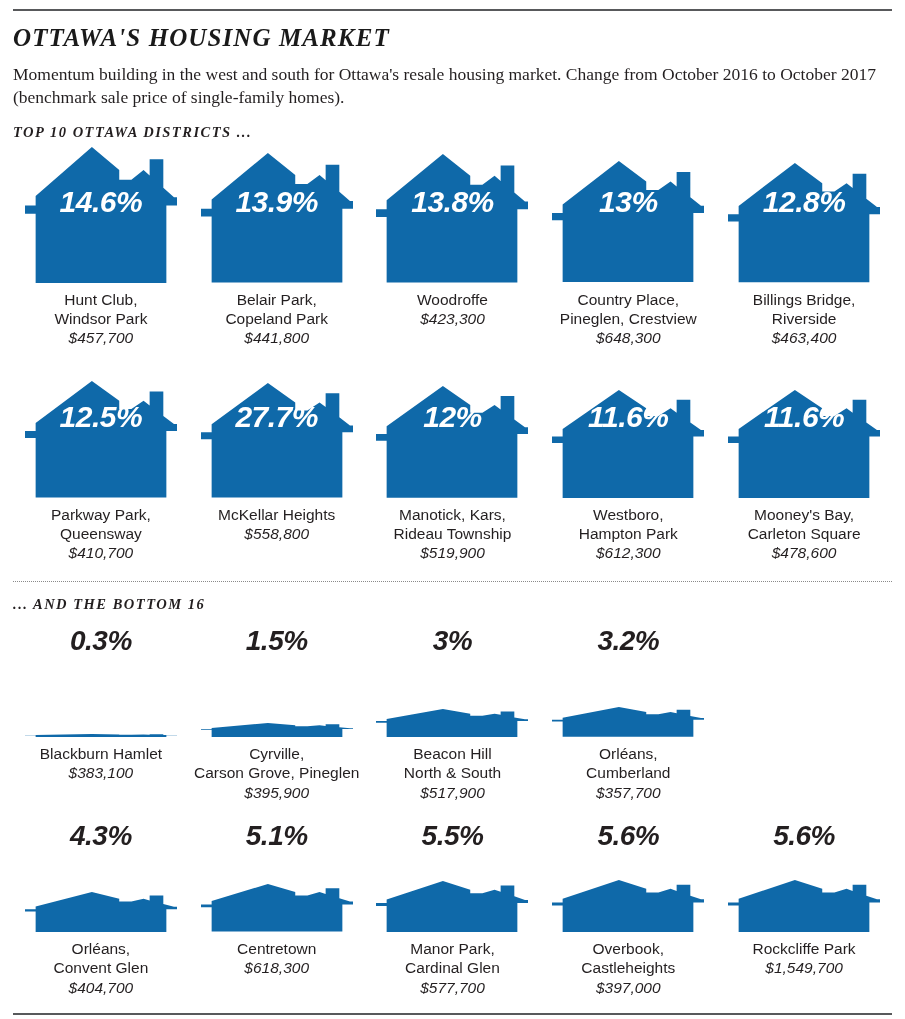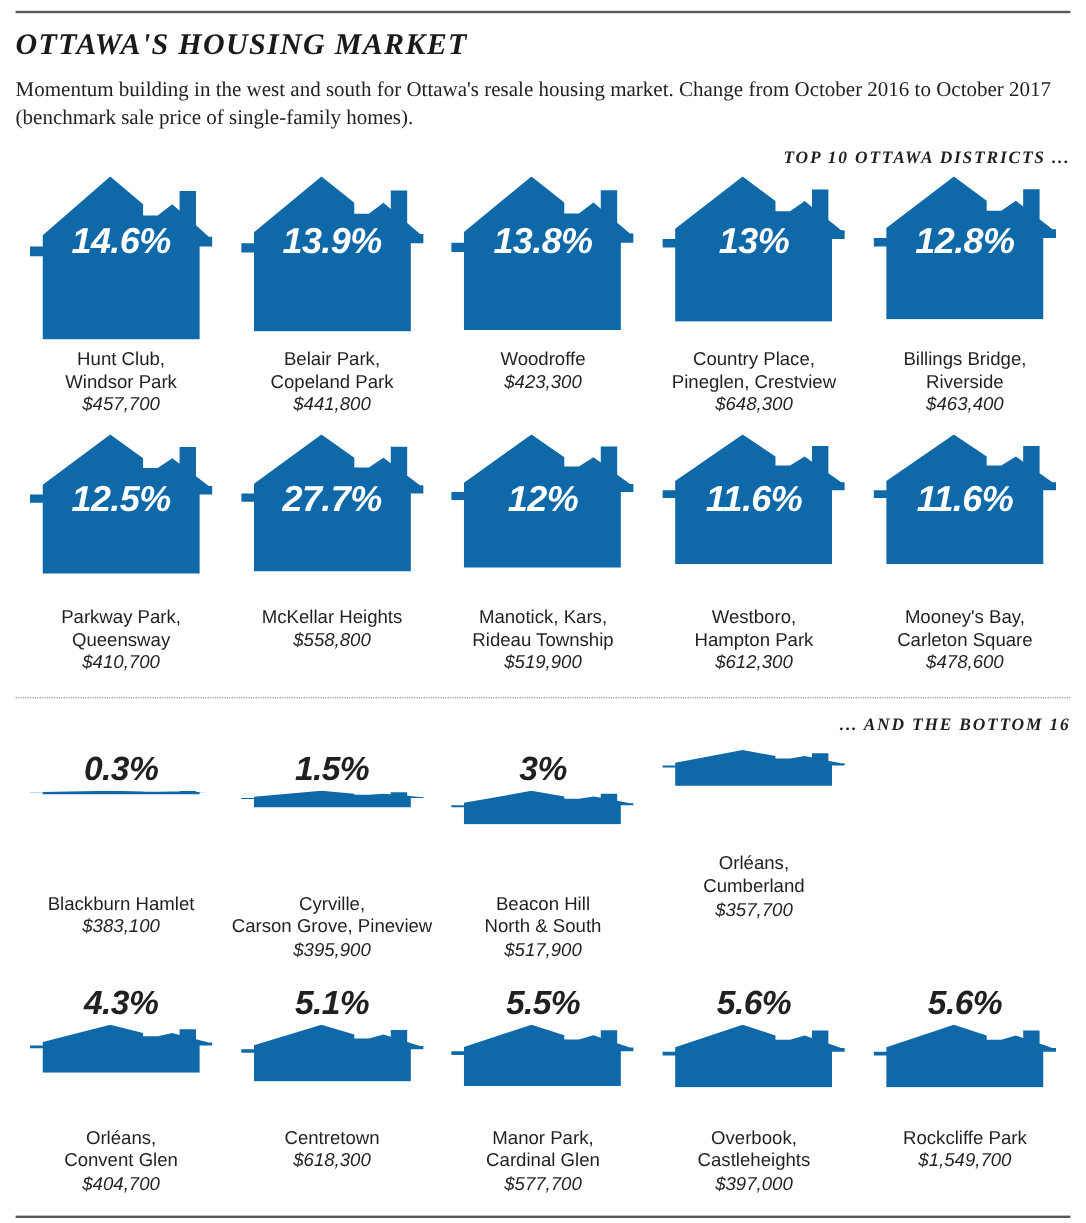--- a/index.html
+++ b/index.html
@@ -52,40 +52,40 @@
   }
 
   .section-label {
     font-family: "Liberation Serif", serif;
     font-weight: bold;
     font-style: italic;
     font-size: 14.5px;
     letter-spacing: 1.5px;
     margin-top: 14px;
     color: #231f20;
-    text-align: right;
   }
 
   
   .row {
     display: flex;
     width: 879px;
   }
 
   .cell {
     width: 175.8px;
     display: flex;
     flex-direction: column;
     align-items: center;
   }
 
   
   .house-box {
     width: 100%;
     display: flex;
+    align-items: flex-end;
     justify-content: center;
     position: relative;
   }
 
   .top-row .house-box { height: 136px; }
   .bottom-row .house-box { height: 78px; }
 
   .house-svg { display: block; }
 
   
@@ -309,37 +309,40 @@
       <div class="cell">
         <div class="pct-holder">
           <div class="pct-above">1.5%</div>
         </div>
         <div class="house-box">
           <svg class="house-svg" width="152" height="13.972602739726028" viewBox="0 0 100 100" preserveAspectRatio="none">
             <path d="M 0,43 L 7,43 L 7,36 L 44,0 L 62,17 L 62,24 L 70,24 L 78,17 L 82,21 L 82,9 L 91,9 L 91,30 L 98,37 L 100,37 L 100,43 L 93,43 L 93,100 L 7,100 L 7,49 L 0,49 Z" fill="#0F69A9"></path>
           </svg>
         </div>
         <div class="name">Cyrville,
-Carson Grove, Pineview</div>
+Carson Grove, Pineglen</div>
         <div class="price">$395,900</div>
       </div>
       <div class="cell">
         <div class="pct-holder">
           <div class="pct-above">3%</div>
         </div>
         <div class="house-box">
           <svg class="house-svg" width="152" height="27.945205479452056" viewBox="0 0 100 100" preserveAspectRatio="none">
             <path d="M 0,43 L 7,43 L 7,36 L 44,0 L 62,17 L 62,24 L 70,24 L 78,17 L 82,21 L 82,9 L 91,9 L 91,30 L 98,37 L 100,37 L 100,43 L 93,43 L 93,100 L 7,100 L 7,49 L 0,49 Z" fill="#0F69A9"></path>
           </svg>
         </div>
         <div class="name">Beacon Hill
 North &amp; South</div>
         <div class="price">$517,900</div>
       </div>
       <div class="cell">
+        <div class="pct-holder">
+          <div class="pct-above">3.2%</div>
+        </div>
         <div class="house-box">
           <svg class="house-svg" width="152" height="29.808219178082194" viewBox="0 0 100 100" preserveAspectRatio="none">
             <path d="M 0,43 L 7,43 L 7,36 L 44,0 L 62,17 L 62,24 L 70,24 L 78,17 L 82,21 L 82,9 L 91,9 L 91,30 L 98,37 L 100,37 L 100,43 L 93,43 L 93,100 L 7,100 L 7,49 L 0,49 Z" fill="#0F69A9"></path>
           </svg>
         </div>
         <div class="name">Orléans,
 Cumberland</div>
         <div class="price">$357,700</div>
       </div>
     </div>

